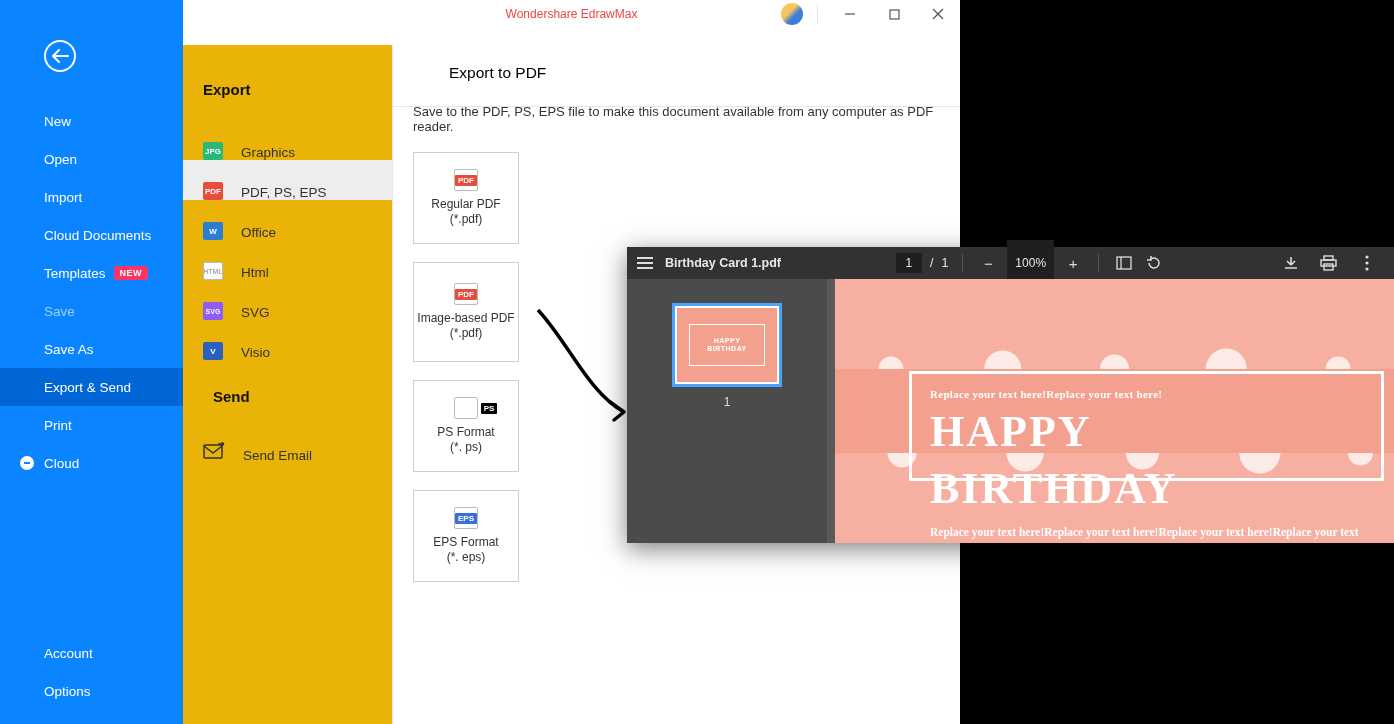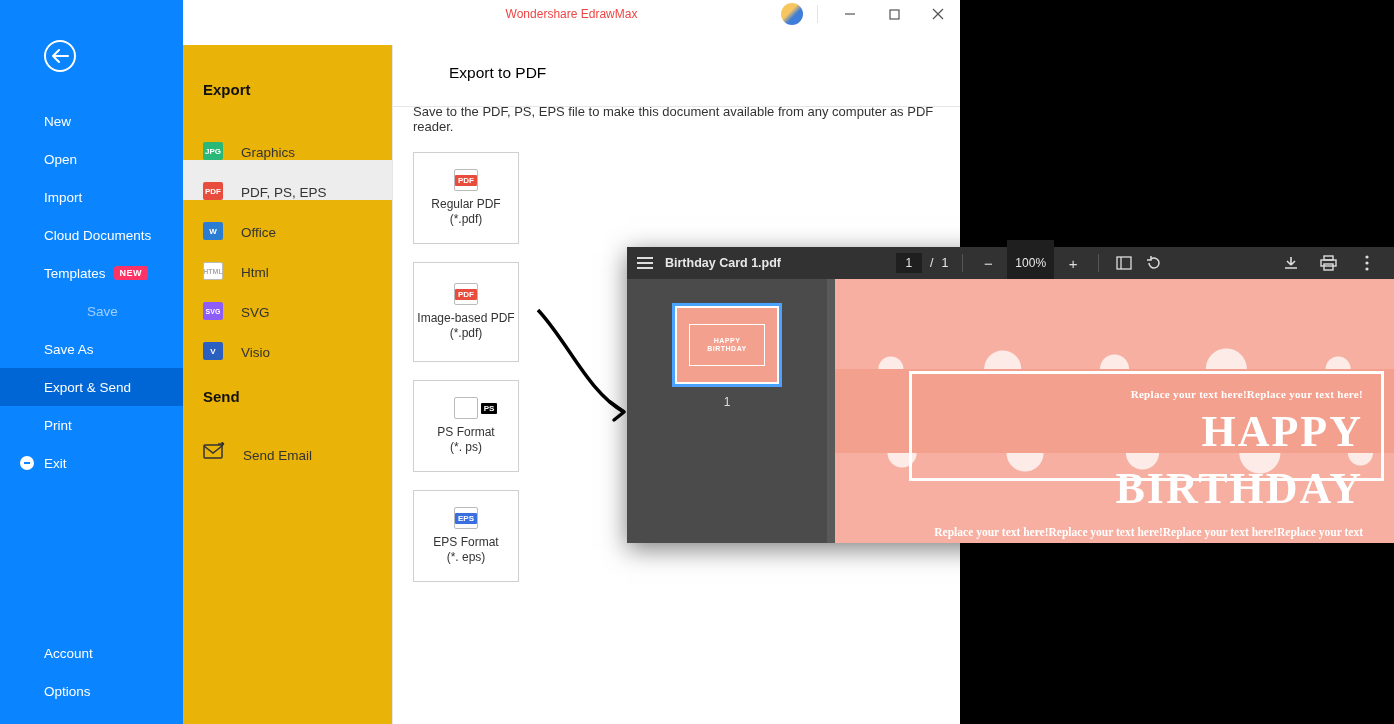--- a/index.html
+++ b/index.html
@@ -25,34 +25,34 @@
 .mini-toolbar .ic { position:relative; width:20px; height:20px; display:flex; align-items:center; justify-content:center; font-size:16px; cursor:pointer; }
 .reddot { position:absolute; top:-1px; right:-1px; width:6px; height:6px; border-radius:50%; background:#e53935; }
 .caret-sm { font-size:9px; margin-left:2px; color:#666; }
 
 
 .sidebar { position:absolute; left:0; top:0; width:183px; height:724px; background:#0a84ff; color:#fff; }
 .back { width:32px; height:32px; border:2px solid #fff; border-radius:50%; display:flex; align-items:center; justify-content:center; margin:40px 0 30px 44px; cursor:pointer; }
 .back svg { stroke:#fff; }
 .navitem { padding:0 20px 0 44px; height:38px; display:flex; align-items:center; font-size:13.5px; cursor:pointer; position:relative; }
 .navitem.sel { background:#0066d6; }
-.navitem.dim { color:rgba(255,255,255,0.6);margin-left:43px; }
+.navitem.dim { color:rgba(255,255,255,0.6); }
 .badge-new { background:#ff3366; color:#fff; font-size:9px; font-weight:700; padding:2px 6px; border-radius:3px; margin-left:8px; letter-spacing:0.5px; }
 .exit-ic { width:14px; height:14px; border-radius:50%; background:#fff; display:inline-flex; align-items:center; justify-content:center; margin-right:10px; margin-left:-24px; }
 .exit-ic::after{ content:""; width:6px; height:2px; background:#0a84ff; }
 .bottomnav { position:absolute; bottom:14px; left:0; right:0; }
 
 
 .col2 { position:absolute; left:183px; top:45px; width:210px; bottom:0; border-right:1px solid #e6e6e6; background:#eab308; padding-top:36px; }
 .col2 h3 { font-size:15px; font-weight:700; color:#111; padding:0 20px 22px 20px; }
 .catitem { height:40px; display:flex; align-items:flex-end; gap:18px; padding:0 20px; font-size:13.5px; color:#333; cursor:pointer; }
 .catitem.sel { background:#ededed; }
 .fileic { width:20px; height:18px; border-radius:2px; display:flex; align-items:center; justify-content:center; font-size:8px; font-weight:700; color:#fff; }
 .ic-jpg{background:#29b877;} .ic-pdf{background:#e74c3c;} .ic-w{background:#2b7cd3;} .ic-html{background:#fff;color:#aaa;border:1px solid #bbb;font-size:7px;} .ic-svg{background:#8e5cf7;font-size:7px;} .ic-v{background:#2b5fc0;}
-.section-hd { font-size:15px; font-weight:700; color:#111; padding:28px 20px 18px 20px; }
+.section-hd { font-size:15px; font-weight:700; color:#111; padding:28px 20px 18px 30px; }
 .mailic{ display:inline-block; }
 
 
 .col3 { position:absolute; left:393px; top:28px; right:0; bottom:0; background:#fff; }
 .col3-hd { font-size:15.5px; color:#000000; padding:36px 0 0 56px; }
 .col3-hr { position:absolute; left:0; right:0; top:78px; height:1px; background:#e6e6e6; }
 .desc { font-size:13px; color:#333; padding:22px 20px 0 20px; }
 .tiles { display:flex; flex-direction:column; gap:18px; padding:18px 0 0 20px; }
 .tile { width:106px; height:92px; border:1px solid #cfcfcf; display:flex; flex-direction:column; align-items:center; justify-content:center; gap:6px; cursor:pointer; }
 .tile.tall { height:100px; }
@@ -93,21 +93,21 @@
   radial-gradient(circle at 70% 100%, rgba(255,255,255,0.85) 20px, transparent 21px),
   radial-gradient(circle at 90% 100%, rgba(255,255,255,0.85) 12px, transparent 13px);
   background-color:rgba(255,255,255,0.18);}
 .ornate.bot{ bottom:0; background:
   radial-gradient(circle at 12% 0%, rgba(255,255,255,0.85) 14px, transparent 15px),
   radial-gradient(circle at 34% 0%, rgba(255,255,255,0.85) 18px, transparent 19px),
   radial-gradient(circle at 55% 0%, rgba(255,255,255,0.85) 16px, transparent 17px),
   radial-gradient(circle at 76% 0%, rgba(255,255,255,0.85) 20px, transparent 21px),
   radial-gradient(circle at 94% 0%, rgba(255,255,255,0.85) 12px, transparent 13px);
   background-color:rgba(255,255,255,0.18);}
-.cardframe{ position:absolute; left:74px; right:10px; top:92px; bottom:62px; border:3px solid #fff; padding:14px 18px; text-align:right; color:#fff; font-family: Georgia, 'Times New Roman', serif; }
+.cardframe{ position:absolute; left:74px; right:10px; top:92px; bottom:62px; border:3px solid #fff; padding:14px 18px; text-align:left; color:#fff; font-family: Georgia, 'Times New Roman', serif; }
 .cf-small{ font-size:11px; font-weight:600; letter-spacing:0.3px; }
 .cf-h{ font-size:44px; font-weight:700; letter-spacing:2px; margin:6px 0 0 0; }
 .cf-sub{ font-size:11.5px; font-weight:600; margin-top:10px; line-height:1.45; }
 </style>
 </head>
 <body>
 <div class="root">
 
 <div class="void"></div>
 
@@ -197,21 +197,21 @@
           <span>Save As</span>
         </div>
     <div class="navitem sel">
           <span>Export &amp; Send</span>
         </div>
     <div class="navitem">
           <span>Print</span>
         </div>
     <div class="navitem">
           <span class="exit-ic"></span>
-          <span>Exit</span>
+          <span>Cloud</span>
         </div>
     <div class="bottomnav">
       <div class="navitem">
             <span>Account</span>
           </div>
       <div class="navitem">
             <span>Options</span>
           </div>
     </div>
   </div>

